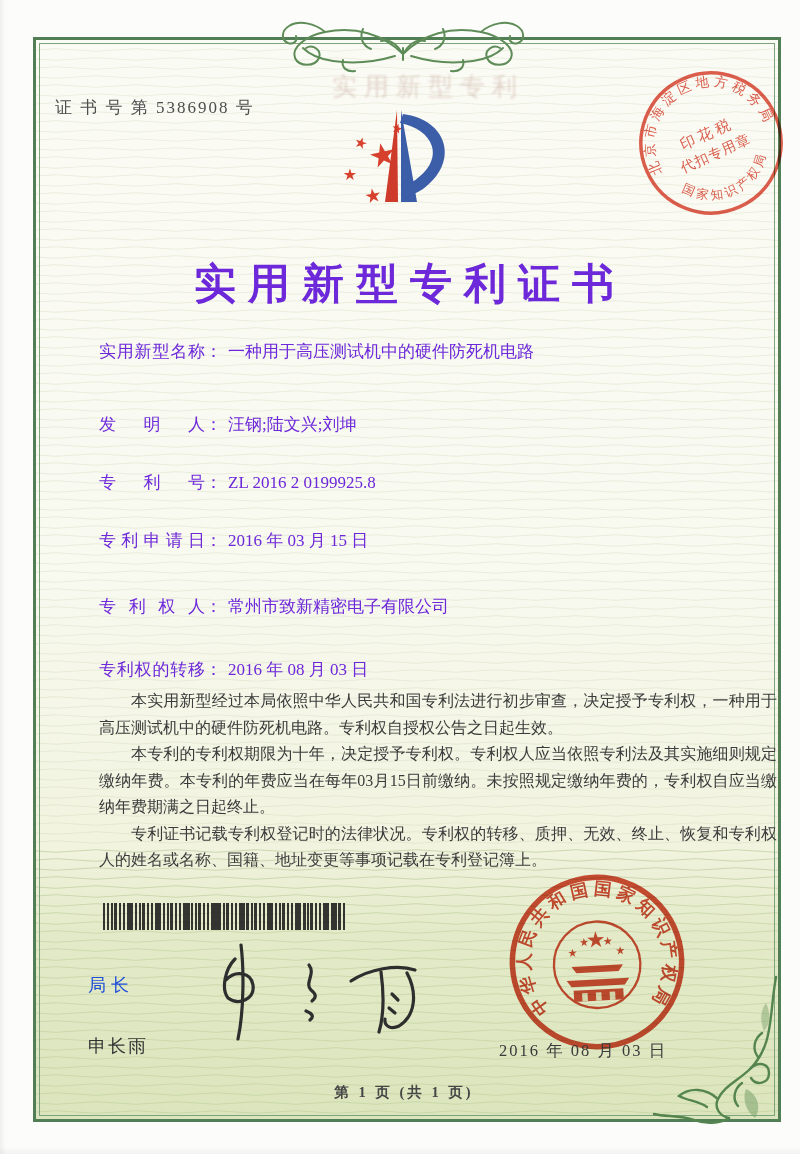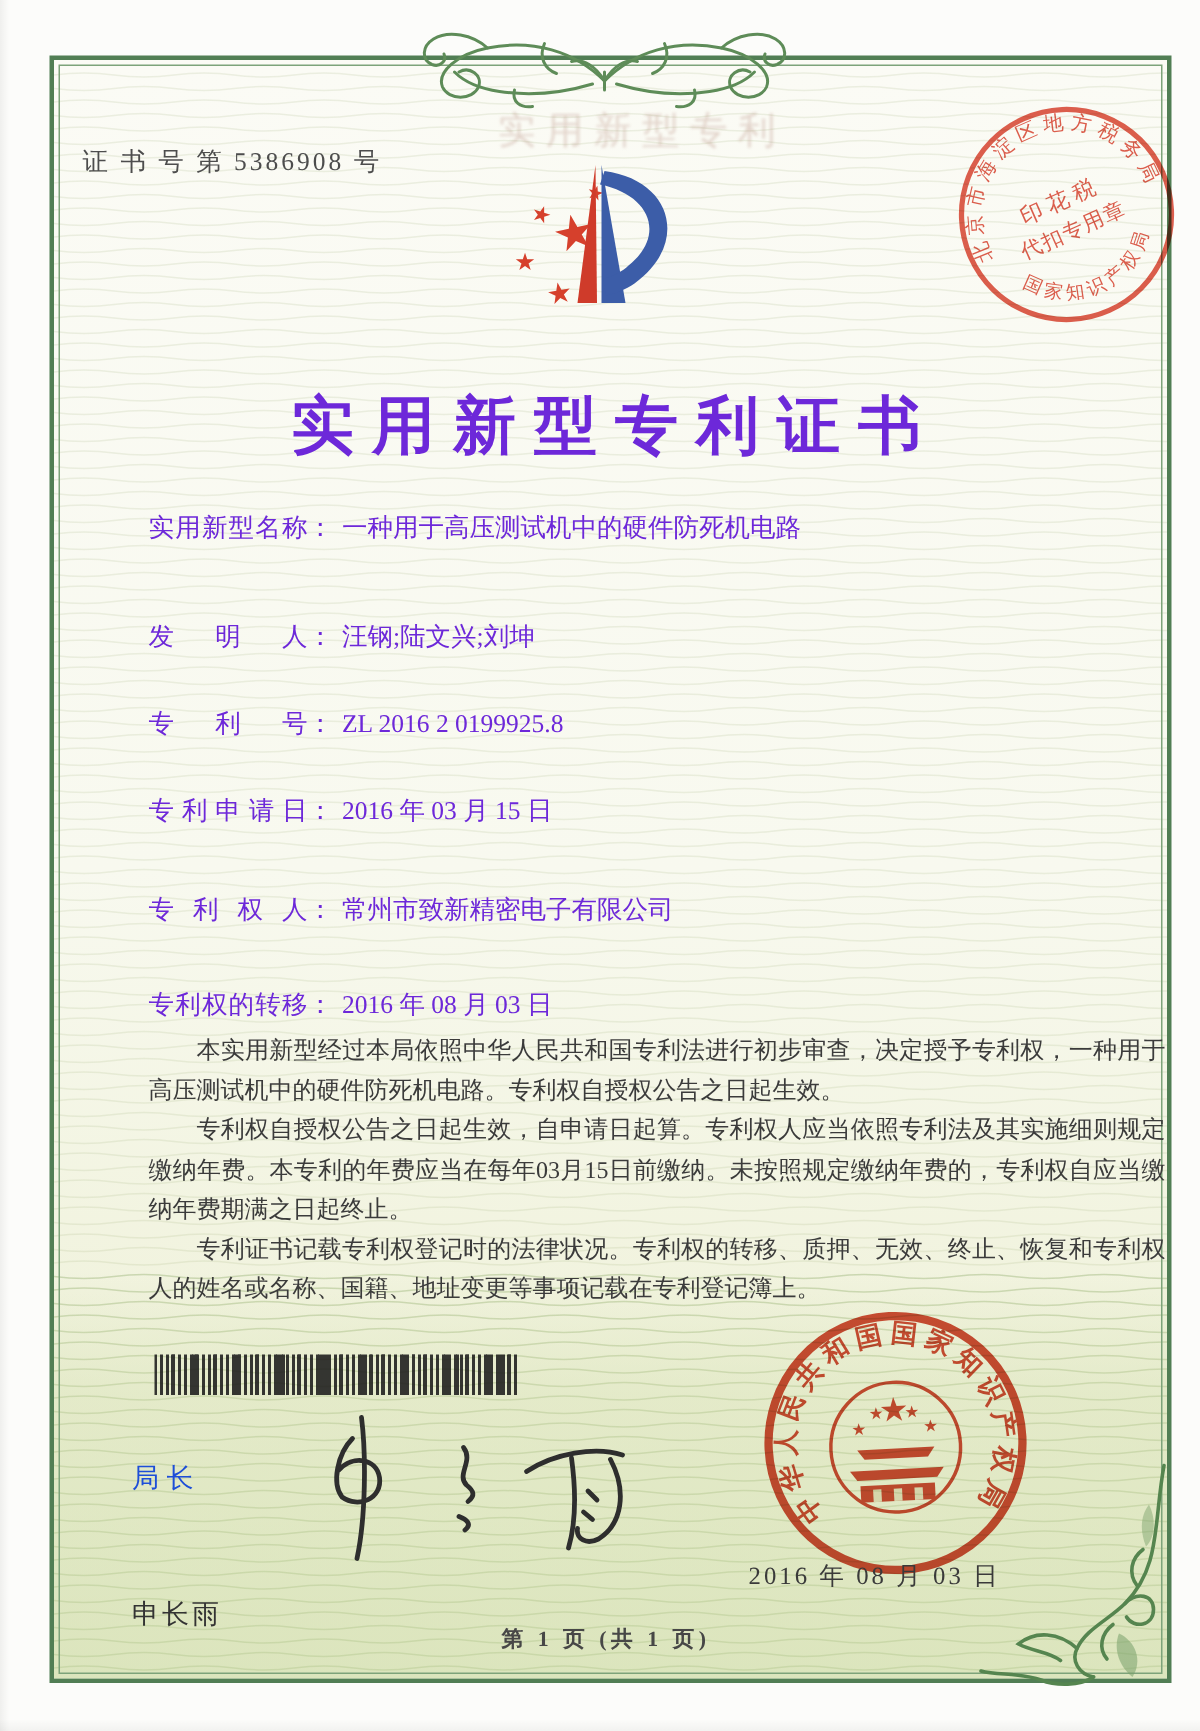--- a/index.html
+++ b/index.html
@@ -41,21 +41,21 @@
         text-align:justify;color:#3b3b3b;}
   .body-text p{margin:0;text-indent:2em;}
 
   
   .barcode{position:absolute;left:70px;top:866px;width:242px;height:27px;opacity:.88;
       background:
         repeating-linear-gradient(90deg,#1c1c1c 0 2px,transparent 2px 4px),
         repeating-linear-gradient(90deg,transparent 0 11px,#1c1c1c 11px 14px),
         repeating-linear-gradient(90deg,transparent 0 27px,#1c1c1c 27px 29px);}
   .sig-title{position:absolute;left:55px;top:936px;font-size:18px;letter-spacing:5px;color:#1d4ed8;}
-  .sig-name{position:absolute;left:55px;top:1027px;font-size:18px;letter-spacing:2px;color:#333;}
+  .sig-name{position:absolute;left:55px;top:997px;font-size:18px;letter-spacing:2px;color:#333;}
   .sig-hand{position:absolute;left:162px;top:902px;width:240px;height:108px;}
   .seal{position:absolute;left:472px;top:833px;width:184px;height:184px;transform:rotate(-3deg);
         mix-blend-mode:multiply;opacity:.9;}
   .seal-date{position:absolute;left:466px;top:1003px;font-size:16.5px;letter-spacing:2px;color:#3a3a3a;}
   .footer{position:absolute;left:0;width:742px;top:1046px;text-align:center;
         font-size:14.5px;letter-spacing:3px;color:#474747;font-weight:bold;}
 
   svg text{font-family:"Liberation Serif","DejaVu Serif",serif;}
 </style>
 </head>
@@ -267,21 +267,21 @@
     </div>
     <div class="field f4">
       <span class="flabel">专利权人</span><span>：</span><span class="fvalue">常州市致新精密电子有限公司</span>
     </div>
     <div class="field f5">
       <span class="flabel">专利权的转移</span><span>：</span><span class="fvalue">2016 年 08 月 03 日</span>
     </div>
 
     <div class="body-text">
       <p>本实用新型经过本局依照中华人民共和国专利法进行初步审查，决定授予专利权，一种用于高压测试机中的硬件防死机电路。专利权自授权公告之日起生效。</p>
-      <p>专利权自授权公告之日起生效，自申请日起算。专利权人应当依照专利法及其实施细则规定缴纳年费。本专利的年费应当在每年03月15日前缴纳。未按照规定缴纳年费的，专利权自应当缴纳年费期满之日起终止。</p>
+      <p>本专利的专利权期限为十年，决定授予专利权。专利权人应当依照专利法及其实施细则规定缴纳年费。本专利的年费应当在每年03月15日前缴纳。未按照规定缴纳年费的，专利权自应当缴纳年费期满之日起终止。</p>
       <p>专利证书记载专利权登记时的法律状况。专利权的转移、质押、无效、终止、恢复和专利权人的姓名或名称、国籍、地址变更等事项记载在专利登记簿上。</p>
     </div>
 
     <div class="barcode"></div>
 
     <div class="sig-title">局长</div>
     <div class="sig-name">申长雨</div>
     <svg class="sig-hand" viewBox="0 0 240 108">
       <g stroke="#2e2e2e" stroke-width="3.2" fill="none" stroke-linecap="round">
         <path d="M40,20 C30,30 26,50 33,59 C44,67 60,60 58,46 C56,33 40,31 31,41"></path>

